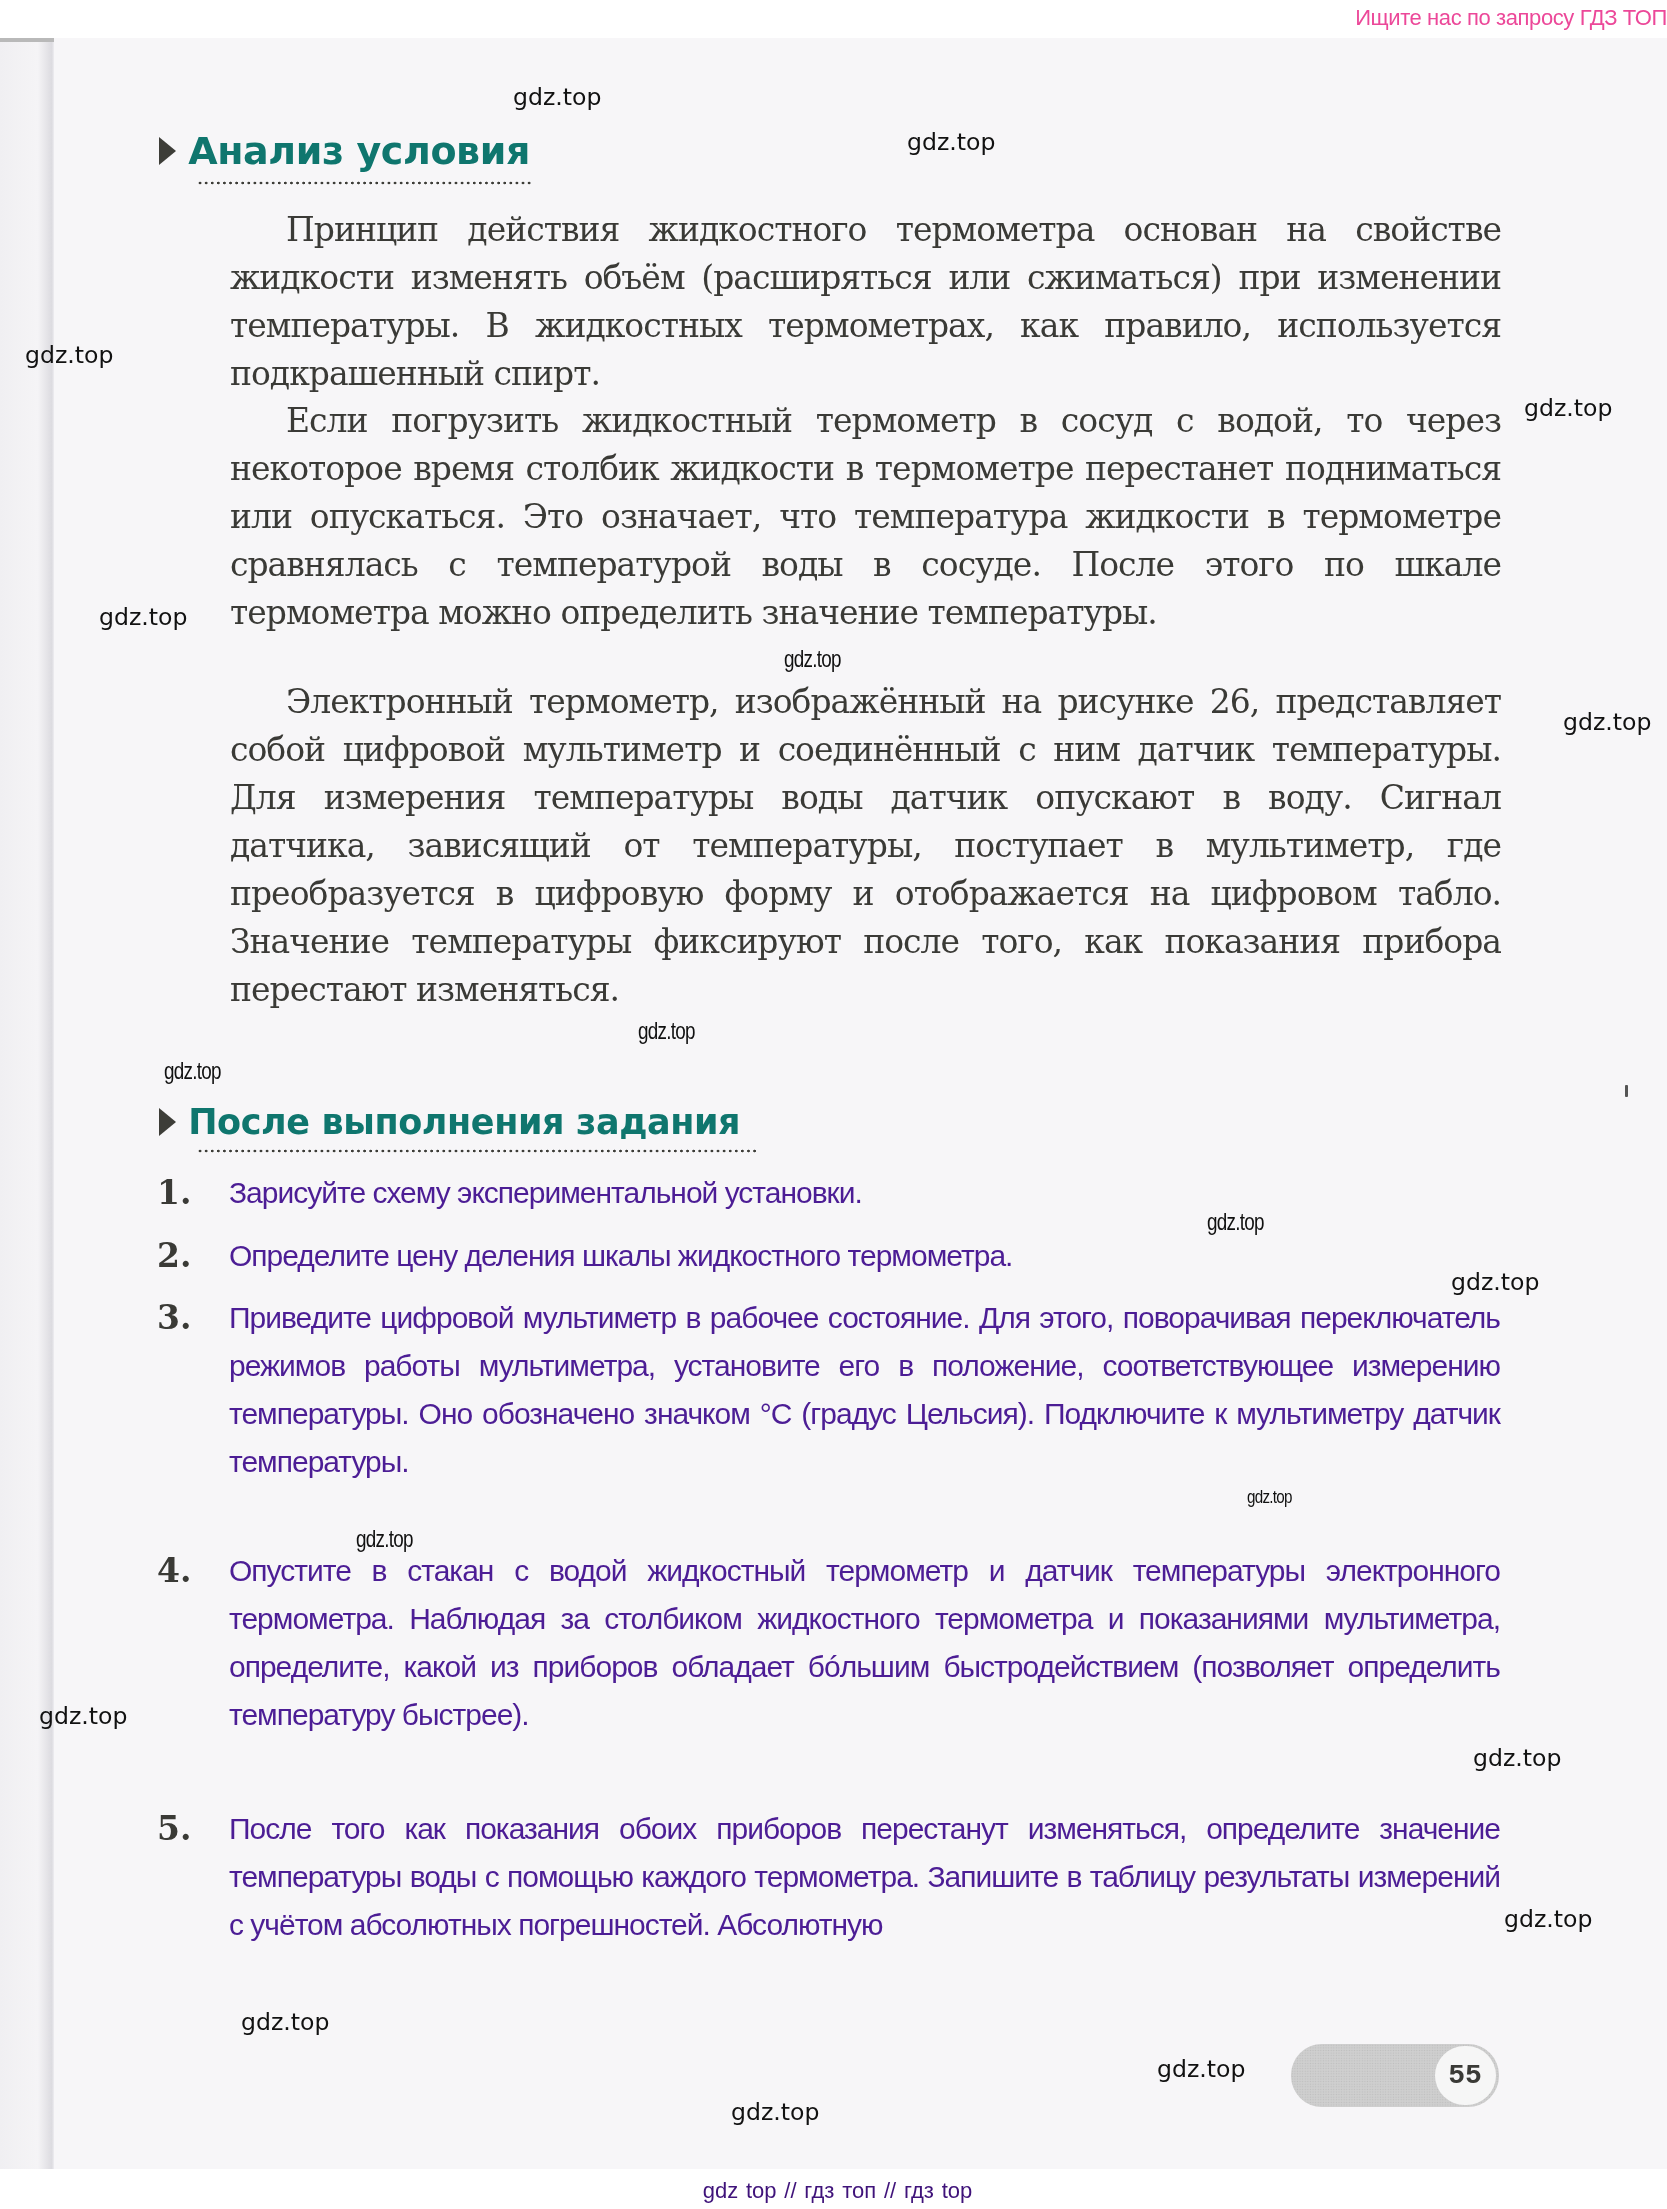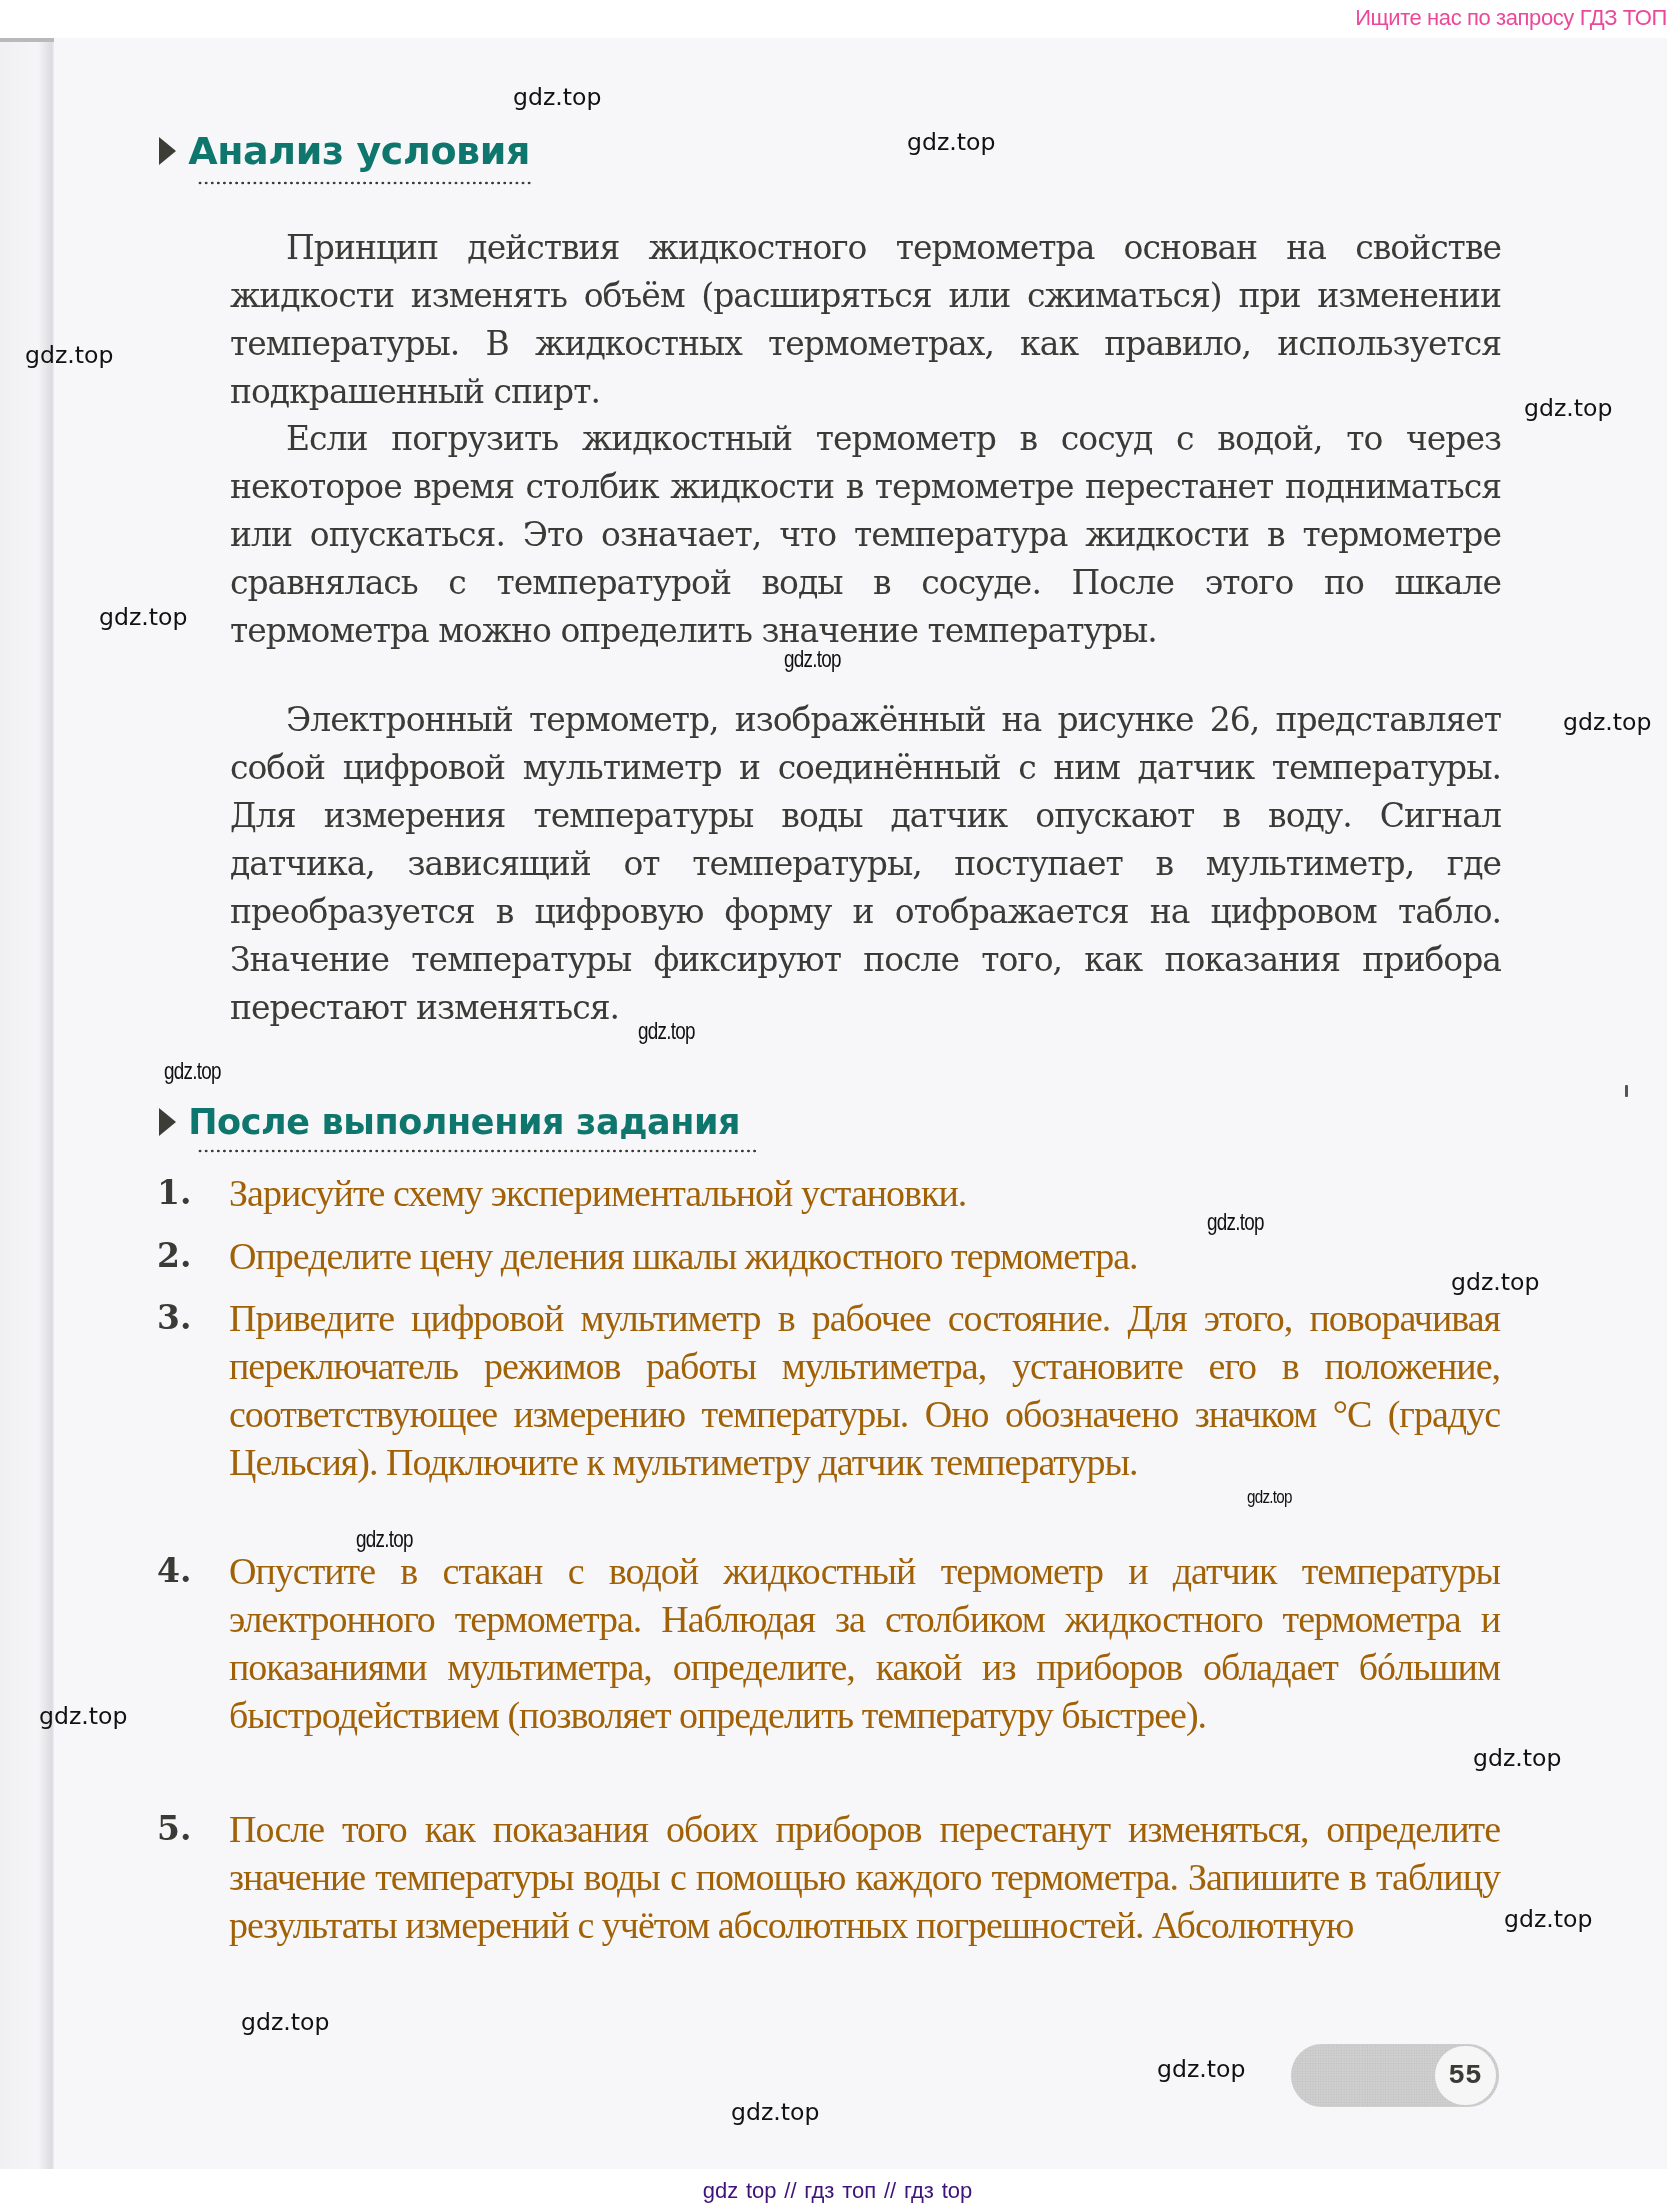--- a/index.html
+++ b/index.html
@@ -37,33 +37,33 @@
   }
   .dots {
     position: absolute; height: 3.5px;
     background-image: radial-gradient(circle, #3d3d38 1.1px, transparent 1.4px);
     background-size: 6.1px 3.5px; background-repeat: repeat-x;
   }
 
   .body-text {
     position: absolute; left: 230px; width: 1271px;
     font-family: "DejaVu Serif", serif; font-size: 33px; line-height: 48px;
-    color: #3a3a36; text-align: justify; letter-spacing: -1px; margin-top: 18px;
+    color: #3a3a36; text-align: justify; letter-spacing: -1px;
   }
   .body-text p { text-indent: 56px; }
 
   .plan-list { position: absolute; left: 157px; width: 1345px; }
   .plan-item { position: absolute; left: 0; width: 1345px; display: flex; }
   .plan-num {
     width: 72px; flex: none; font-family: "DejaVu Serif", serif; font-weight: bold;
     font-size: 33px; line-height: 48px; color: #3a3a36;
   }
   .plan-text {
-    width: 1271px; font-family: Liberation Serif, serif; font-size: 38px; line-height: 48px;
-    color: #a16207; text-align: justify; letter-spacing: -1px;
+    width: 1271px; font-family: Liberation Sans, sans-serif; font-size: 30px; line-height: 48px;
+    color: #4c1d95; text-align: justify; letter-spacing: -1px;
   }
 
   .page-badge {
     position: absolute; left: 1291px; top: 2044px; width: 208px; height: 63px;
     border-radius: 31px; background: #cfcfcf;
     background-image: radial-gradient(#bdbdbd 0.7px, transparent 0.9px);
     background-size: 2.6px 2.6px;
   }
   .page-num {
     position: absolute; right: 3.5px; top: 1.7px; width: 61px; height: 59px; border-radius: 30px;

